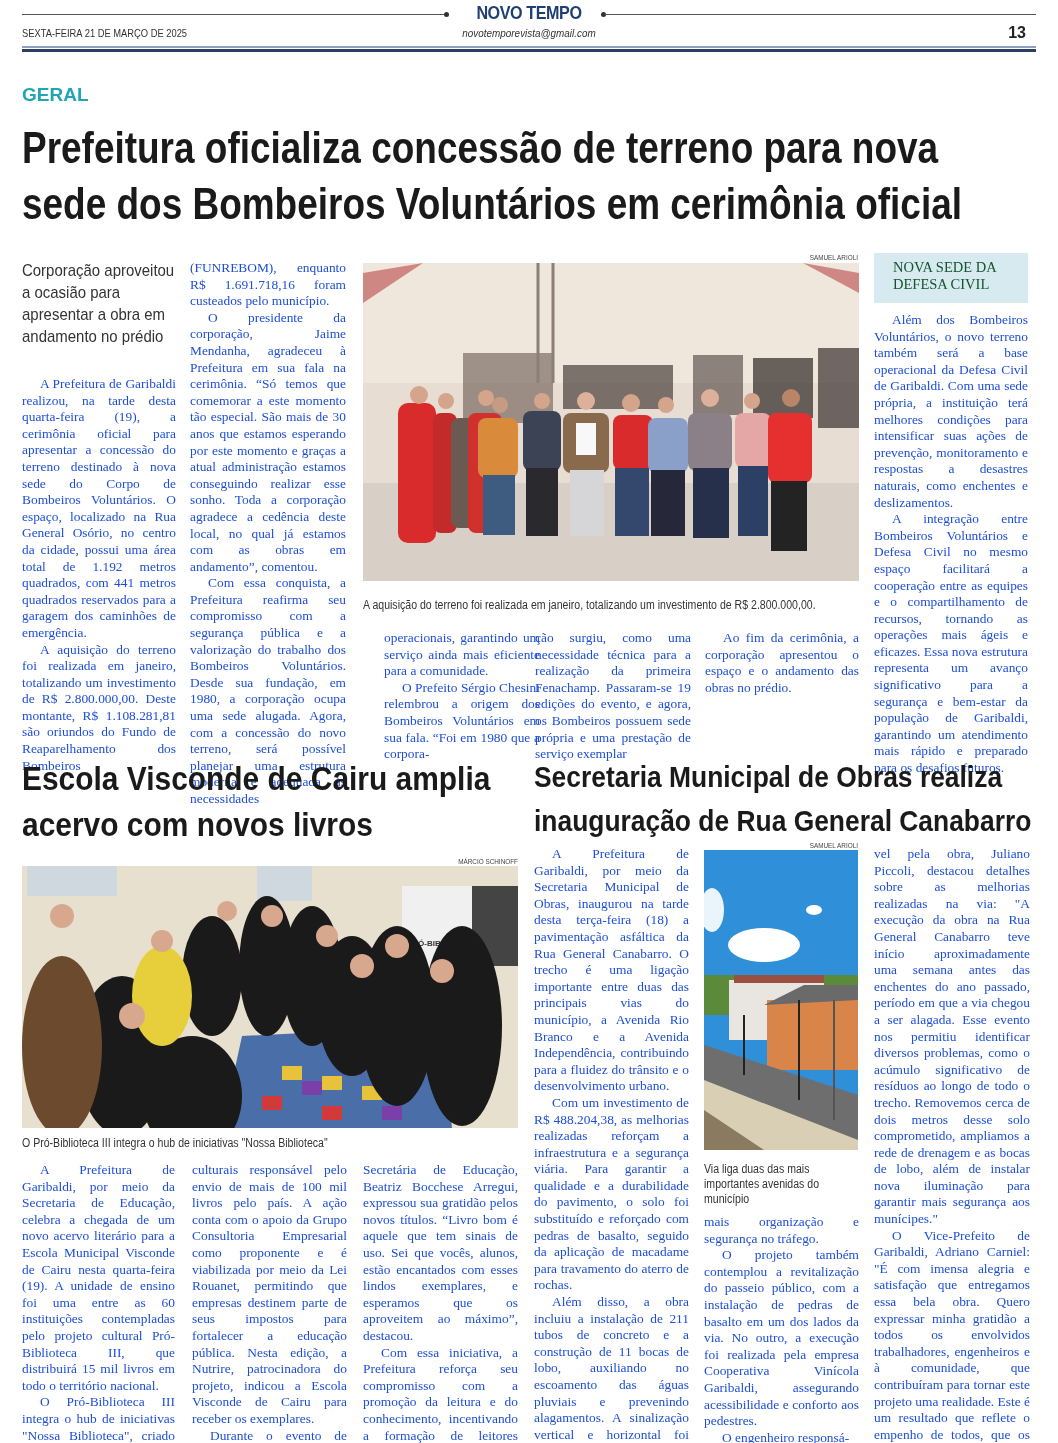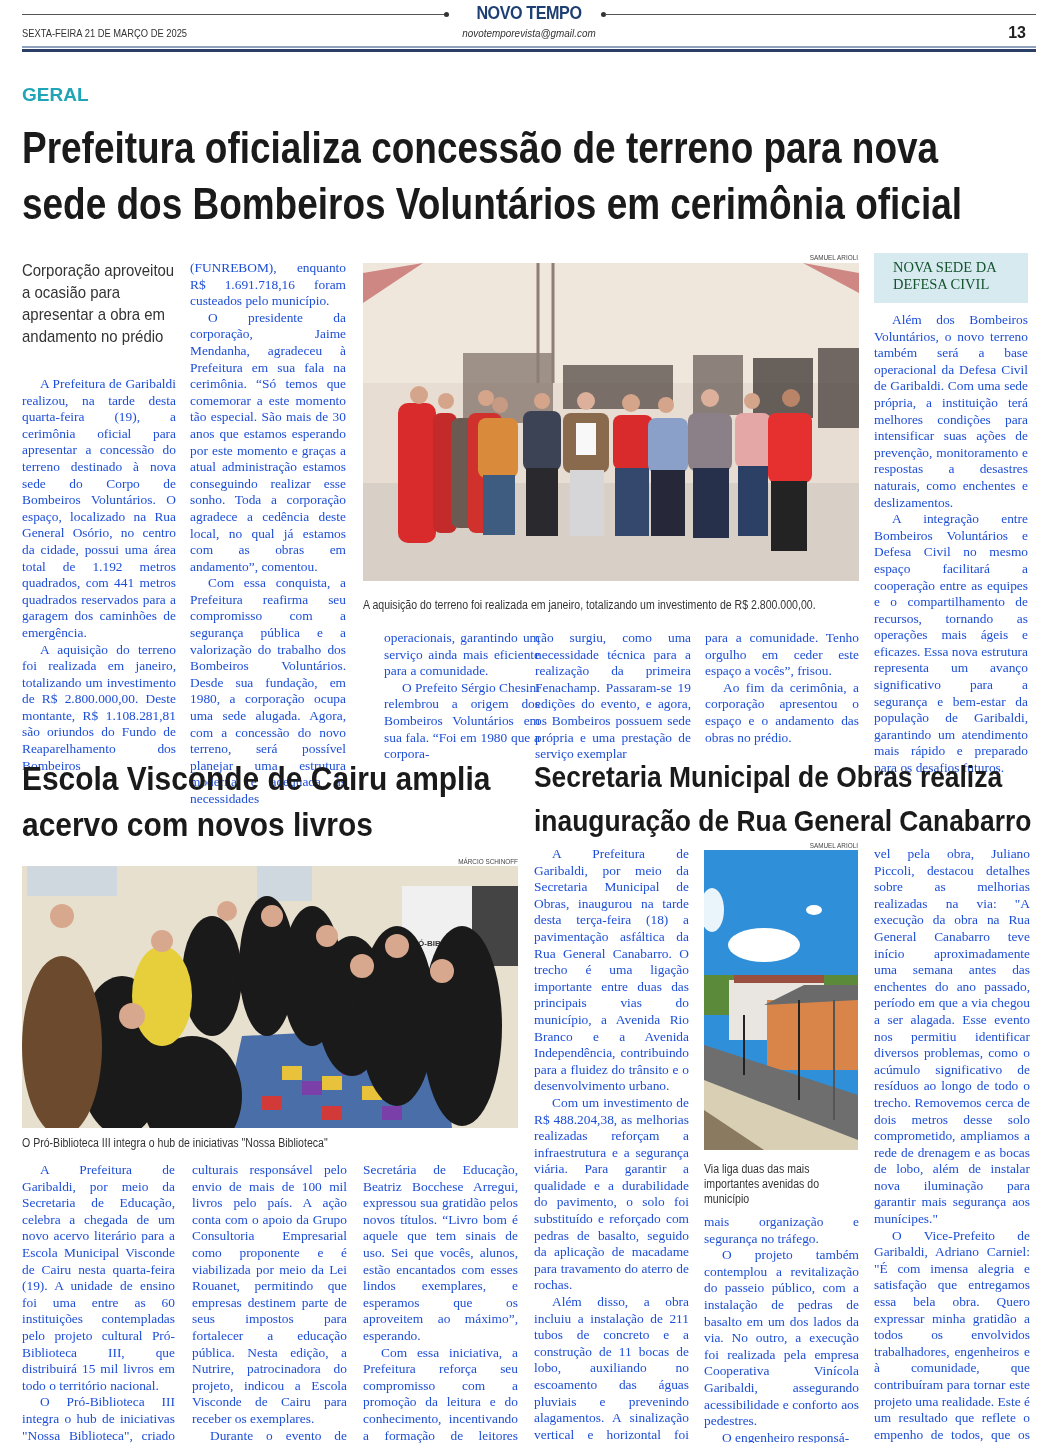--- a/index.html
+++ b/index.html
@@ -126,21 +126,20 @@
 <div class="caption" style="top:598px;left:363px;">A aquisição do terreno foi realizada em janeiro, totalizando um investimento de R$ 2.800.000,00.</div>
 
 <div class="col" style="top:630px;left:384px;width:156px;">
   <p class="noind">operacionais, garantindo um serviço ainda mais eficiente para a comunidade.</p>
   <p>O Prefeito Sérgio Chesini relembrou a origem dos Bombeiros Voluntários em sua fala. “Foi em 1980 que a corpora-</p>
 </div>
 <div class="col" style="top:630px;left:535px;width:156px;">
   <p class="noind">ção surgiu, como uma necessidade técnica para a realização da primeira Fenachamp. Passaram-se 19 edições do evento, e agora, os Bombeiros possuem sede própria e uma prestação de serviço exemplar</p>
 </div>
 <div class="col" style="top:630px;left:705px;width:154px;">
-  <p class="noind">para a comunidade. Tenho orgulho em ceder este espaço a vocês”, frisou.</p>
   <p>Ao fim da cerimônia, a corporação apresentou o espaço e o andamento das obras no prédio.</p>
 </div>
 
 <div class="sidebar-box"></div>
 <div class="sidebar-title">NOVA SEDE DA DEFESA CIVIL</div>
 <div class="col" style="top:312px;left:874px;width:154px;">
   <p>Além dos Bombeiros Voluntários, o novo terreno também será a base operacional da Defesa Civil de Garibaldi. Com uma sede própria, a instituição terá melhores condições para intensificar suas ações de prevenção, monitoramento e respostas a desastres naturais, como enchentes e deslizamentos.</p>
   <p>A integração entre Bombeiros Voluntários e Defesa Civil no mesmo espaço facilitará a cooperação entre as equipes e o compartilhamento de recursos, tornando as operações mais ágeis e eficazes. Essa nova estrutura representa um avanço significativo para a segurança e bem-estar da população de Garibaldi, garantindo um atendimento mais rápido e preparado para os desafios futuros.</p>
 </div>
 
@@ -203,21 +202,21 @@
 
 <div class="col" style="top:1162px;left:22px;width:153px;">
   <p>A Prefeitura de Garibaldi, por meio da Secretaria de Educação, celebra a chegada de um novo acervo literário para a Escola Municipal Visconde de Cairu nesta quarta-feira (19). A unidade de ensino foi uma entre as 60 instituições contempladas pelo projeto cultural Pró-Biblioteca III, que distribuirá 15 mil livros em todo o território nacional.</p>
   <p>O Pró-Biblioteca III integra o hub de iniciativas "Nossa Biblioteca", criado pela CLIC – empresa de projetos socio-</p>
 </div>
 <div class="col" style="top:1162px;left:192px;width:155px;">
   <p class="noind">culturais responsável pelo envio de mais de 100 mil livros pelo país. A ação conta com o apoio da Grupo Consultoria Empresarial como proponente e é viabilizada por meio da Lei Rouanet, permitindo que empresas destinem parte de seus impostos para fortalecer a educação pública. Nesta edição, a Nutrire, patrocinadora do projeto, indicou a Escola Visconde de Cairu para receber os exemplares.</p>
   <p>Durante o evento de entrega, realizado nesta manhã, a</p>
 </div>
 <div class="col" style="top:1162px;left:363px;width:155px;">
-  <p class="noind">Secretária de Educação, Beatriz Bocchese Arregui, expressou sua gratidão pelos novos títulos. “Livro bom é aquele que tem sinais de uso. Sei que vocês, alunos, estão encantados com esses lindos exemplares, e esperamos que os aproveitem ao máximo”, esperando.</p>
+  <p class="noind">Secretária de Educação, Beatriz Bocchese Arregui, expressou sua gratidão pelos novos títulos. “Livro bom é aquele que tem sinais de uso. Sei que vocês, alunos, estão encantados com esses lindos exemplares, e esperamos que os aproveitem ao máximo”, destacou.</p>
   <p>Com essa iniciativa, a Prefeitura reforça seu compromisso com a promoção da leitura e do conhecimento, incentivando a formação de leitores críticos e cidadãos mais preparados para o futuro.</p>
 </div>
 
 <div class="headline h3">
   <div>Secretaria Municipal de Obras realiza</div>
   <div>inauguração de Rua General Canabarro</div>
 </div>
 
 <div class="col" style="top:846px;left:534px;width:155px;">
   <p>A Prefeitura de Garibaldi, por meio da Secretaria Municipal de Obras, inaugurou na tarde desta terça-feira (18) a pavimentação asfáltica da Rua General Canabarro. O trecho é uma ligação importante entre duas das principais vias do município, a Avenida Rio Branco e a Avenida Independência, contribuindo para a fluidez do trânsito e o desenvolvimento urbano.</p>

